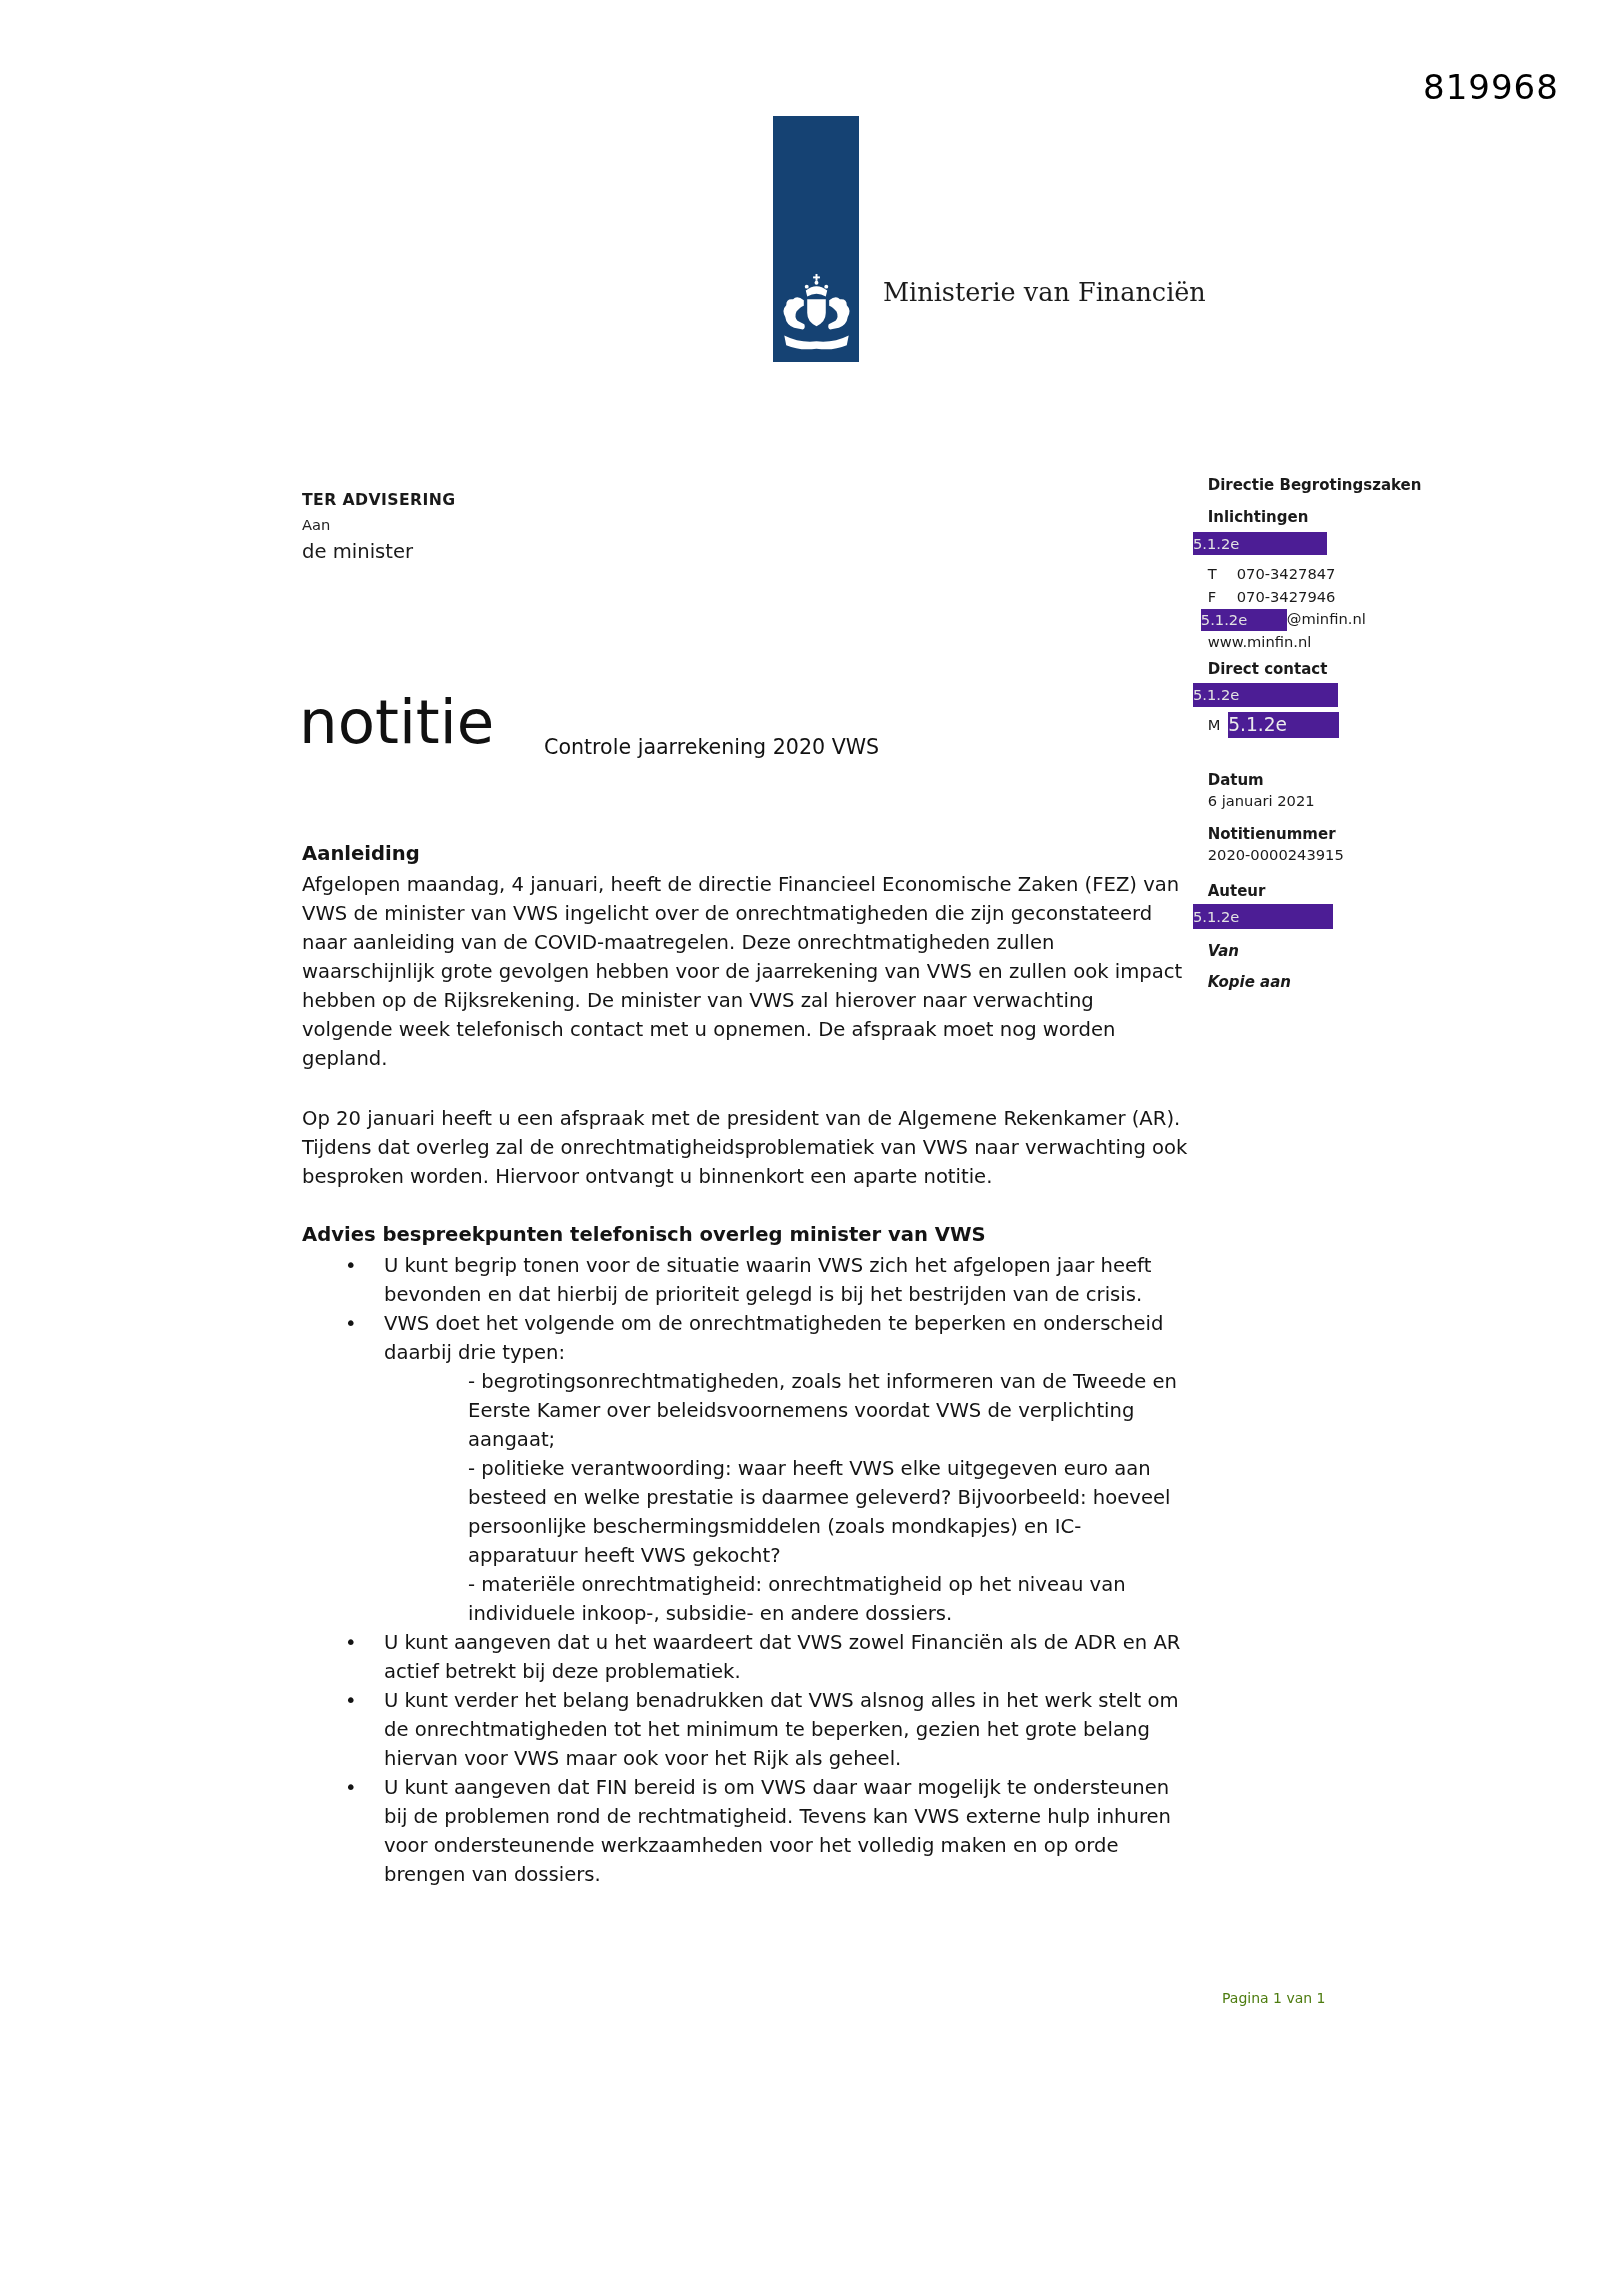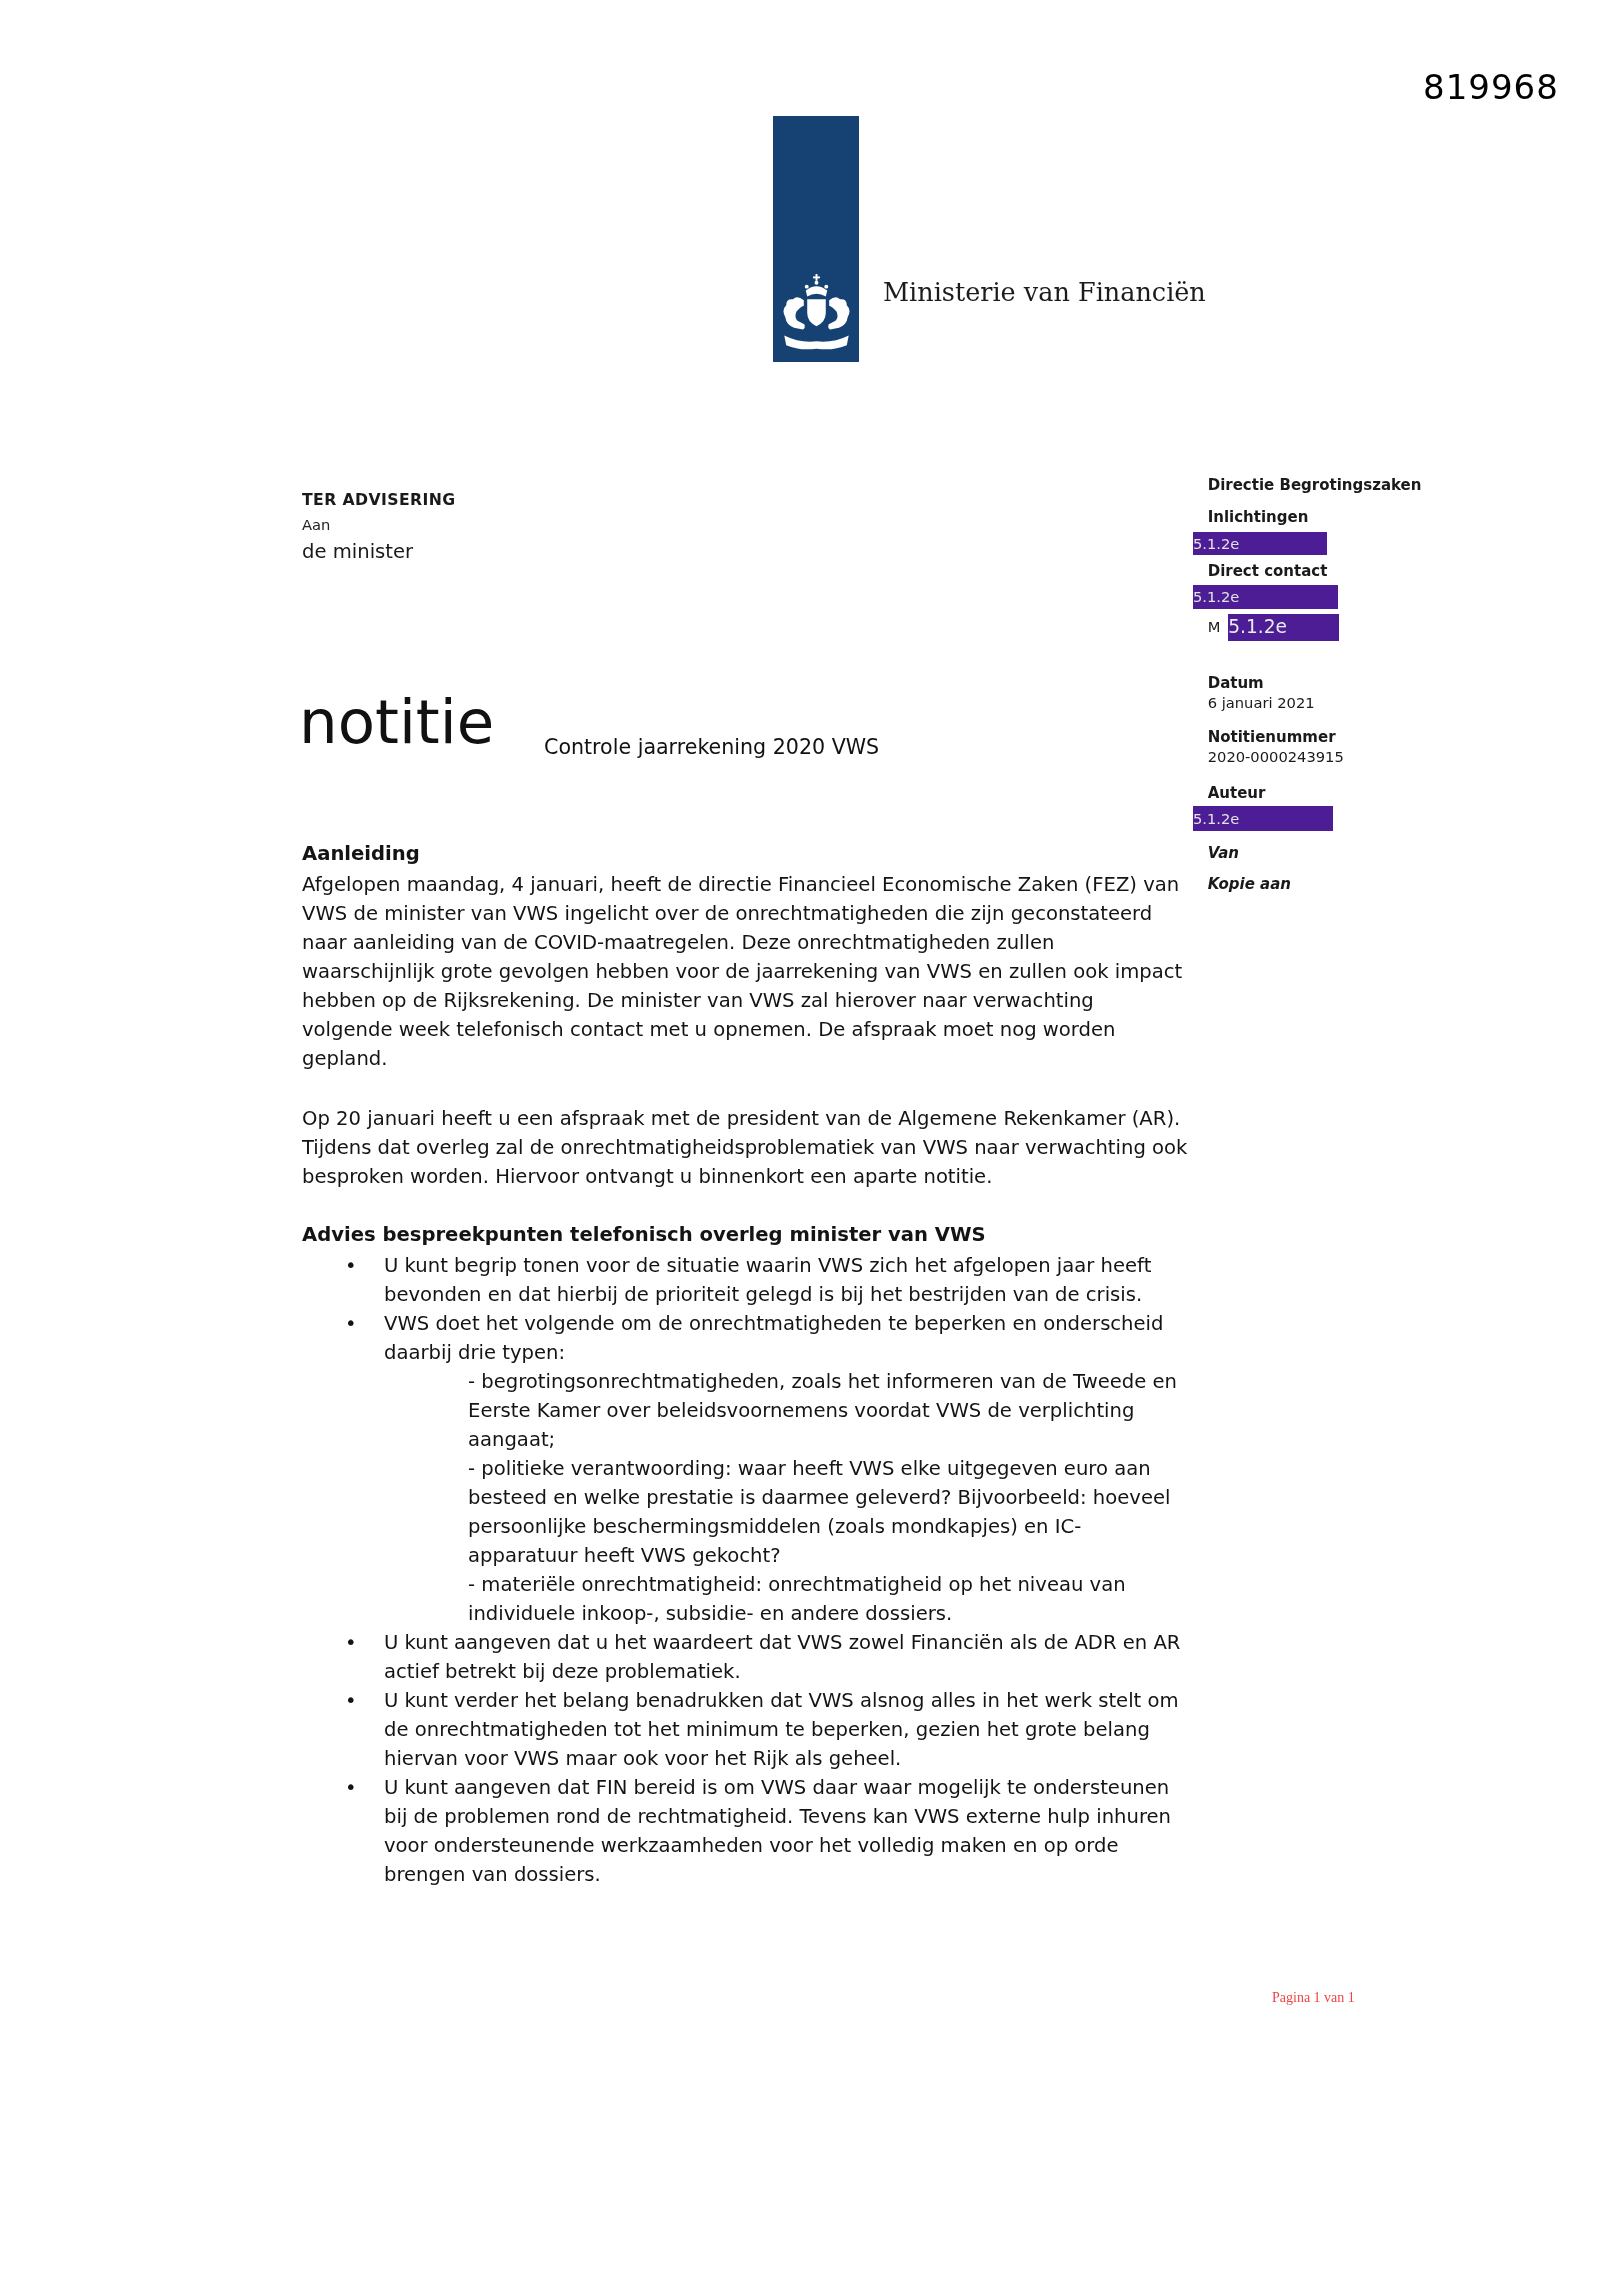--- a/index.html
+++ b/index.html
@@ -95,22 +95,22 @@
   .bullets > li { position:relative; padding-left:82px; }
   .bullets > li::before {
     content:"\2022";
     position:absolute; left:43px; top:0;
     font-size:19.6px;
   }
   .subitem { margin-left:84px; }
 
   
   .page-footer {
-    position:absolute; left:1272px; top:1990px;
-    font-size:14px; color:#ef4444;font-family:Liberation Serif, serif;
+    position:absolute; left:1222px; top:1990px;
+    font-size:14px; color:#4d7c0f;
   }
 </style>
 </head>
 <body>
 
 <div class="page">
 
   <div class="doc-number">819968</div>
 
   <div class="logo-bar">
@@ -143,20 +143,32 @@
     <div class="recipient">de minister</div>
   </div>
 
   <div class="doc-type">notitie</div>
   <div class="doc-subject">Controle jaarrekening 2020 VWS</div>
 
   <div class="sidebar">
     <div class="sb-label sb-ind">Directie Begrotingszaken</div>
     <div class="sb-label sb-ind mt14">Inlichtingen</div>
     <div class="redaction mt5">5.1.2e</div>
+    <div class="contact-lines">
+      <div class="row sb-ind">
+        <span class="pfx">T</span><span>070-3427847</span>
+      </div>
+      <div class="row sb-ind">
+        <span class="pfx">F</span><span>070-3427946</span>
+      </div>
+      <div class="row">
+        <span class="redaction box-email">5.1.2e</span><span>@minfin.nl</span>
+      </div>
+      <div class="row sb-ind">www.minfin.nl</div>
+    </div>
     <div class="sb-label sb-ind mt12">Direct contact</div>
     <div class="redaction box-dc">5.1.2e</div>
     <div class="m-row">
       <span class="m-pfx">M</span>
       <span class="redaction box-m">5.1.2e</span>
     </div>
     <div class="sb-label sb-ind mt34">Datum</div>
     <div class="sb-ind mt2">6 januari 2021</div>
     <div class="sb-label sb-ind mt15">Notitienummer</div>
     <div class="sb-ind mt2">2020-0000243915</div>

